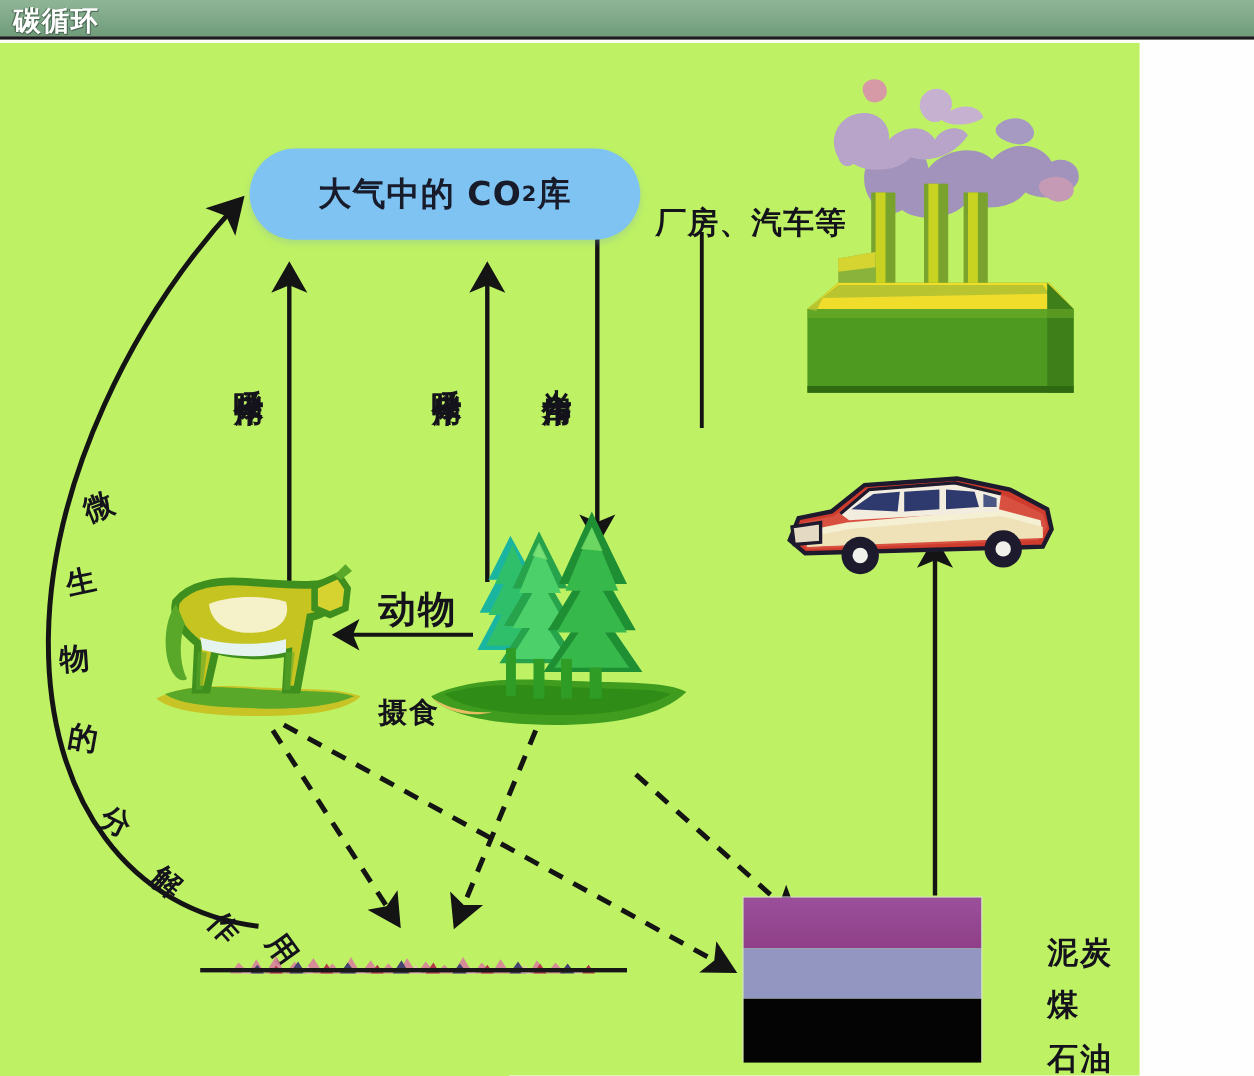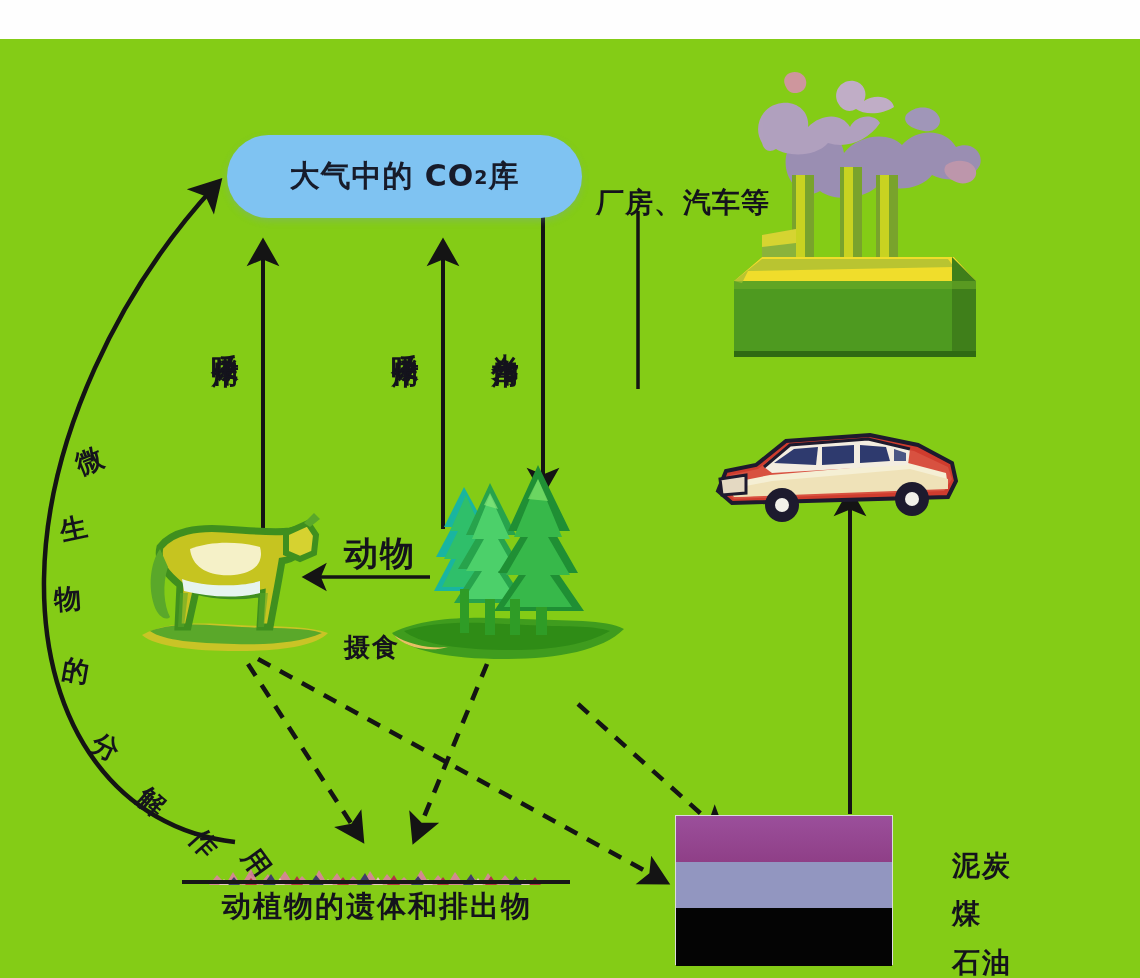--- a/index.html
+++ b/index.html
@@ -32,23 +32,23 @@
     font-size: 25px;
     font-weight: bold;
     color: #ffffff;
     letter-spacing: 1px;
     text-shadow: 1px 1px 0 #4c6b55, -1px 0px 0 #4c6b55, 0 1px 1px rgba(0,0,0,.35);
     font-family: "DejaVu Sans", sans-serif;
   }
   #canvas-area {
     position: absolute;
     left: 0; top: 39px;
-    width: 1140px;
+    width: 1036px;
     height: 939px;
-    background: #84cc16;
+    background: #bef264;
   }
   svg.layer {
     position: absolute;
     left: 0; top: 0;
     width: 1140px;
     height: 939px;
     overflow: visible;
   }
   
   #co2-box {
@@ -142,20 +142,23 @@
   #factory-illus { left: 718px; top: 18px;  width: 270px; height: 340px; }
   #car-illus     { left: 712px; top: 380px; width: 250px; height: 110px; }
   #cow-illus     { left: 138px; top: 462px; width: 200px; height: 165px; }
   #tree-illus    { left: 388px; top: 400px; width: 240px; height: 230px; }
 </style>
 </head>
 <body>
 
 <div id="page">
 
+  <div id="header-bar">
+    <div id="header-title">碳循环</div>
+  </div>
 
   <div id="canvas-area">
 
     <svg class="layer" viewBox="0 0 1140 939">
       <defs>
         <marker id="ah" markerWidth="9" markerHeight="9" refX="5.2" refY="4.5" orient="auto" markerUnits="strokeWidth">
           <path d="M0.4,0.4 L7.6,4.5 L0.4,8.6 L2.1,4.5 Z" fill="#141414"></path>
         </marker>
         <marker id="ah2" markerWidth="8" markerHeight="8" refX="4.6" refY="4" orient="auto" markerUnits="strokeWidth">
           <path d="M0.4,0.4 L7.2,4 L0.4,7.6 L1.9,4 Z" fill="#141414"></path>
@@ -197,21 +200,20 @@
 
     <div class="cn-text vert" id="resp1-label">呼吸作用</div>
 
     <div class="cn-text vert" id="resp2-label">呼吸作用</div>
 
     <div class="cn-text vert" id="photo-label">光合作用</div>
 
     <div class="cn-text" id="feed-top">动物</div>
     <div class="cn-text" id="feed-bottom">摄食</div>
 
-    <div class="cn-text" id="detritus-label">动植物的遗体和排出物</div>
 
     <div class="arc-char" style="left:76px;  top:404px; transform:rotate(-22deg);">微</div>
     <div class="arc-char" style="left:60px;  top:472px; transform:rotate(-12deg);">生</div>
     <div class="arc-char" style="left:54px;  top:542px; transform:rotate(-4deg);">物</div>
     <div class="arc-char" style="left:62px;  top:614px; transform:rotate(10deg);">的</div>
     <div class="arc-char" style="left:92px;  top:690px; transform:rotate(26deg);">分</div>
     <div class="arc-char" style="left:138px; top:745px; transform:rotate(40deg);">解</div>
     <div class="arc-char" style="left:190px; top:786px; transform:rotate(48deg);">作</div>
     <div class="arc-char" style="left:243px; top:806px; transform:rotate(54deg);">用</div>
 

